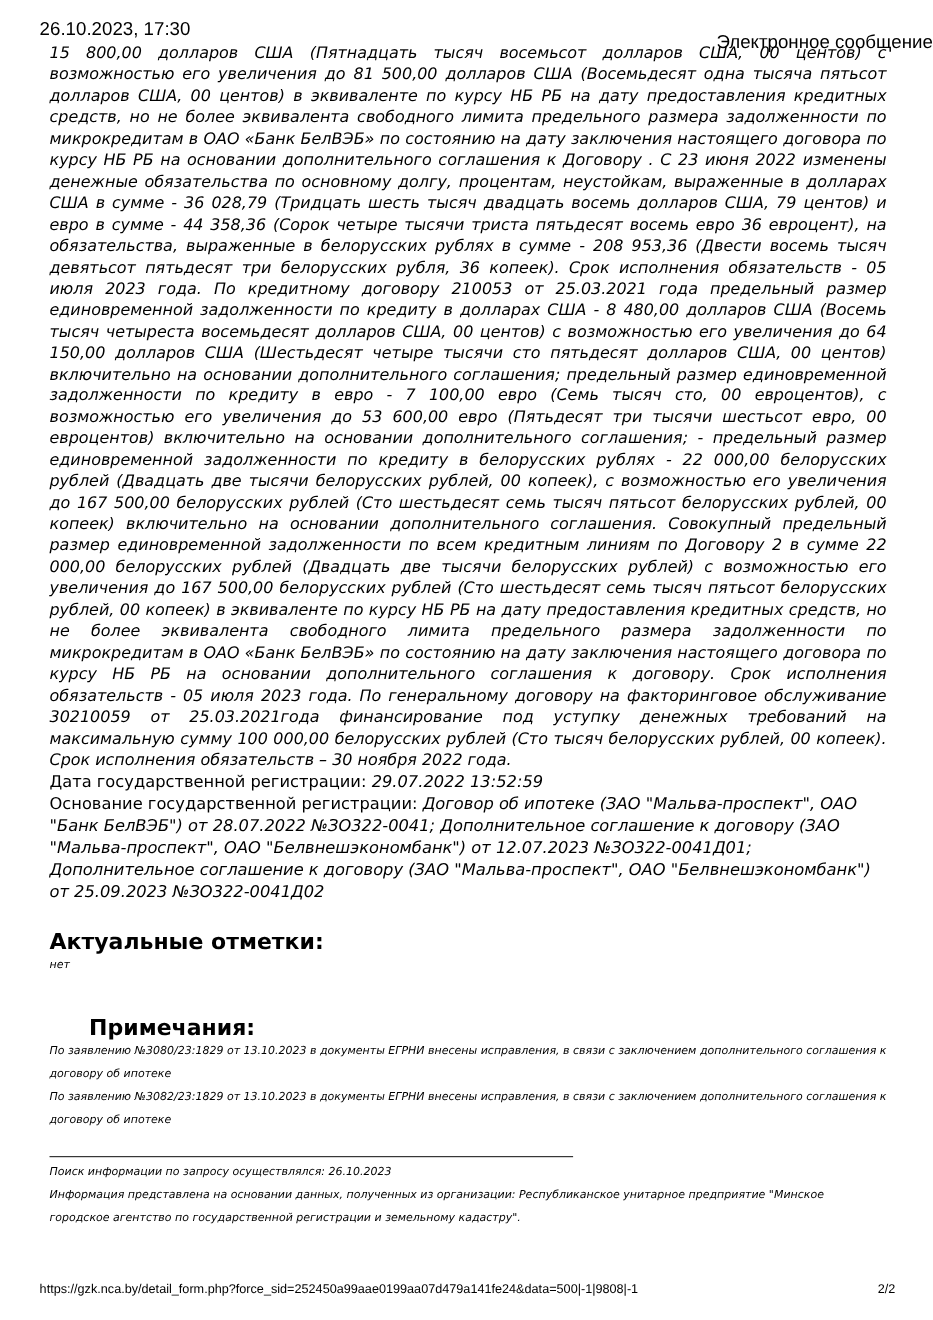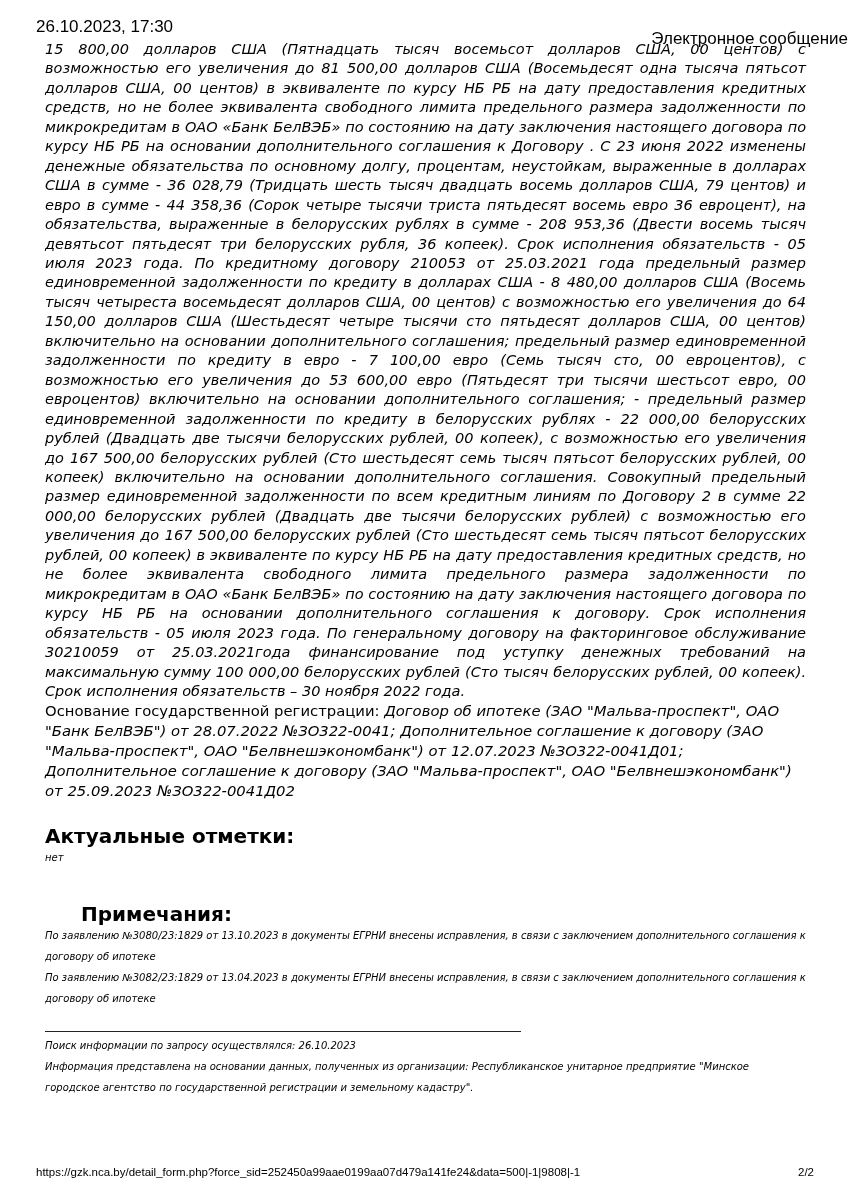--- a/index.html
+++ b/index.html
@@ -79,29 +79,30 @@
 
 <div class="page-header">
   <span class="header-datetime">26.10.2023, 17:30</span>
   <span class="header-title">Электронное сообщение</span>
 </div>
 
 <div class="content">
 
   <p class="main-text">15 800,00 долларов США (Пятнадцать тысяч восемьсот долларов США, 00 центов) с возможностью его увеличения до 81 500,00 долларов США (Восемьдесят одна тысяча пятьсот долларов США, 00 центов) в эквиваленте по курсу НБ РБ на дату предоставления кредитных средств, но не более эквивалента свободного лимита предельного размера задолженности по микрокредитам в ОАО «Банк БелВЭБ» по состоянию на дату заключения настоящего договора по курсу НБ РБ на основании дополнительного соглашения к Договору . С 23 июня 2022 изменены денежные обязательства по основному долгу, процентам, неустойкам, выраженные в долларах США в сумме - 36 028,79 (Тридцать шесть тысяч двадцать восемь долларов США, 79 центов) и евро в сумме - 44 358,36 (Сорок четыре тысячи триста пятьдесят восемь евро 36 евроцент), на обязательства, выраженные в белорусских рублях в сумме - 208 953,36 (Двести восемь тысяч девятьсот пятьдесят три белорусских рубля, 36 копеек). Срок исполнения обязательств - 05 июля 2023 года. По кредитному договору 210053 от 25.03.2021 года предельный размер единовременной задолженности по кредиту в долларах США - 8 480,00 долларов США (Восемь тысяч четыреста восемьдесят долларов США, 00 центов) с возможностью его увеличения до 64 150,00 долларов США (Шестьдесят четыре тысячи сто пятьдесят долларов США, 00 центов) включительно на основании дополнительного соглашения; предельный размер единовременной задолженности по кредиту в евро - 7 100,00 евро (Семь тысяч сто, 00 евроцентов), с возможностью его увеличения до 53 600,00 евро (Пятьдесят три тысячи шестьсот евро, 00 евроцентов) включительно на основании дополнительного соглашения; - предельный размер единовременной задолженности по кредиту в белорусских рублях - 22 000,00 белорусских рублей (Двадцать две тысячи белорусских рублей, 00 копеек), с возможностью его увеличения до 167 500,00 белорусских рублей (Сто шестьдесят семь тысяч пятьсот белорусских рублей, 00 копеек) включительно на основании дополнительного соглашения. Совокупный предельный размер единовременной задолженности по всем кредитным линиям по Договору 2 в сумме 22 000,00 белорусских рублей (Двадцать две тысячи белорусских рублей) с возможностью его увеличения до 167 500,00 белорусских рублей (Сто шестьдесят семь тысяч пятьсот белорусских рублей, 00 копеек) в эквиваленте по курсу НБ РБ на дату предоставления кредитных средств, но не более эквивалента свободного лимита предельного размера задолженности по микрокредитам в ОАО «Банк БелВЭБ» по состоянию на дату заключения настоящего договора по курсу НБ РБ на основании дополнительного соглашения к договору. Срок исполнения обязательств - 05 июля 2023 года. По генеральному договору на факторинговое обслуживание 30210059 от 25.03.2021года финансирование под уступку денежных требований на максимальную сумму 100 000,00 белорусских рублей (Сто тысяч белорусских рублей, 00 копеек). Срок исполнения обязательств – 30 ноября 2022 года.</p>
 
+  <p class="reg-line"><span class="label">Дата государственной регистрации:</span> <span class="value">29.07.2022 13:52:59</span></p>
 
   <p class="reg-line"><span class="label">Основание государственной регистрации:</span> <span class="value">Договор об ипотеке (ЗАО "Мальва-проспект", ОАО "Банк БелВЭБ") от 28.07.2022 №ЗО322-0041; Дополнительное соглашение к договору (ЗАО "Мальва-проспект", ОАО "Белвнешэкономбанк") от 12.07.2023 №ЗО322-0041Д01; Дополнительное соглашение к договору (ЗАО "Мальва-проспект", ОАО "Белвнешэкономбанк") от 25.09.2023 №ЗО322-0041Д02</span></p>
 
   <h3 class="section-heading">Актуальные отметки:</h3>
   <p class="italic-line">нет</p>
 
   <h3 class="section-heading notes-heading">Примечания:</h3>
   <p class="italic-line">По заявлению №3080/23:1829 от 13.10.2023 в документы ЕГРНИ внесены исправления, в связи с заключением дополнительного соглашения к договору об ипотеке</p>
-  <p class="italic-line">По заявлению №3082/23:1829 от 13.04.2023 в документы ЕГРНИ внесены исправления, в связи с заключением дополнительного соглашения к договору об ипотеке</p>
+  <p class="italic-line">По заявлению №3082/23:1829 от 13.10.2023 в документы ЕГРНИ внесены исправления, в связи с заключением дополнительного соглашения к договору об ипотеке</p>
 
   <div class="separator"></div>
   <p class="italic-line search-line">Поиск информации по запросу осуществлялся: 26.10.2023</p>
   <p class="italic-line">Информация представлена на основании данных, полученных из организации: Республиканское унитарное предприятие "Минское городское агентство по государственной регистрации и земельному кадастру".</p>
 
 </div>
 
 <div class="page-footer">
   <span class="footer-url">https://gzk.nca.by/detail_form.php?force_sid=252450a99aae0199aa07d479a141fe24&amp;data=500|-1|9808|-1</span>
   <span class="footer-page">2/2</span>

